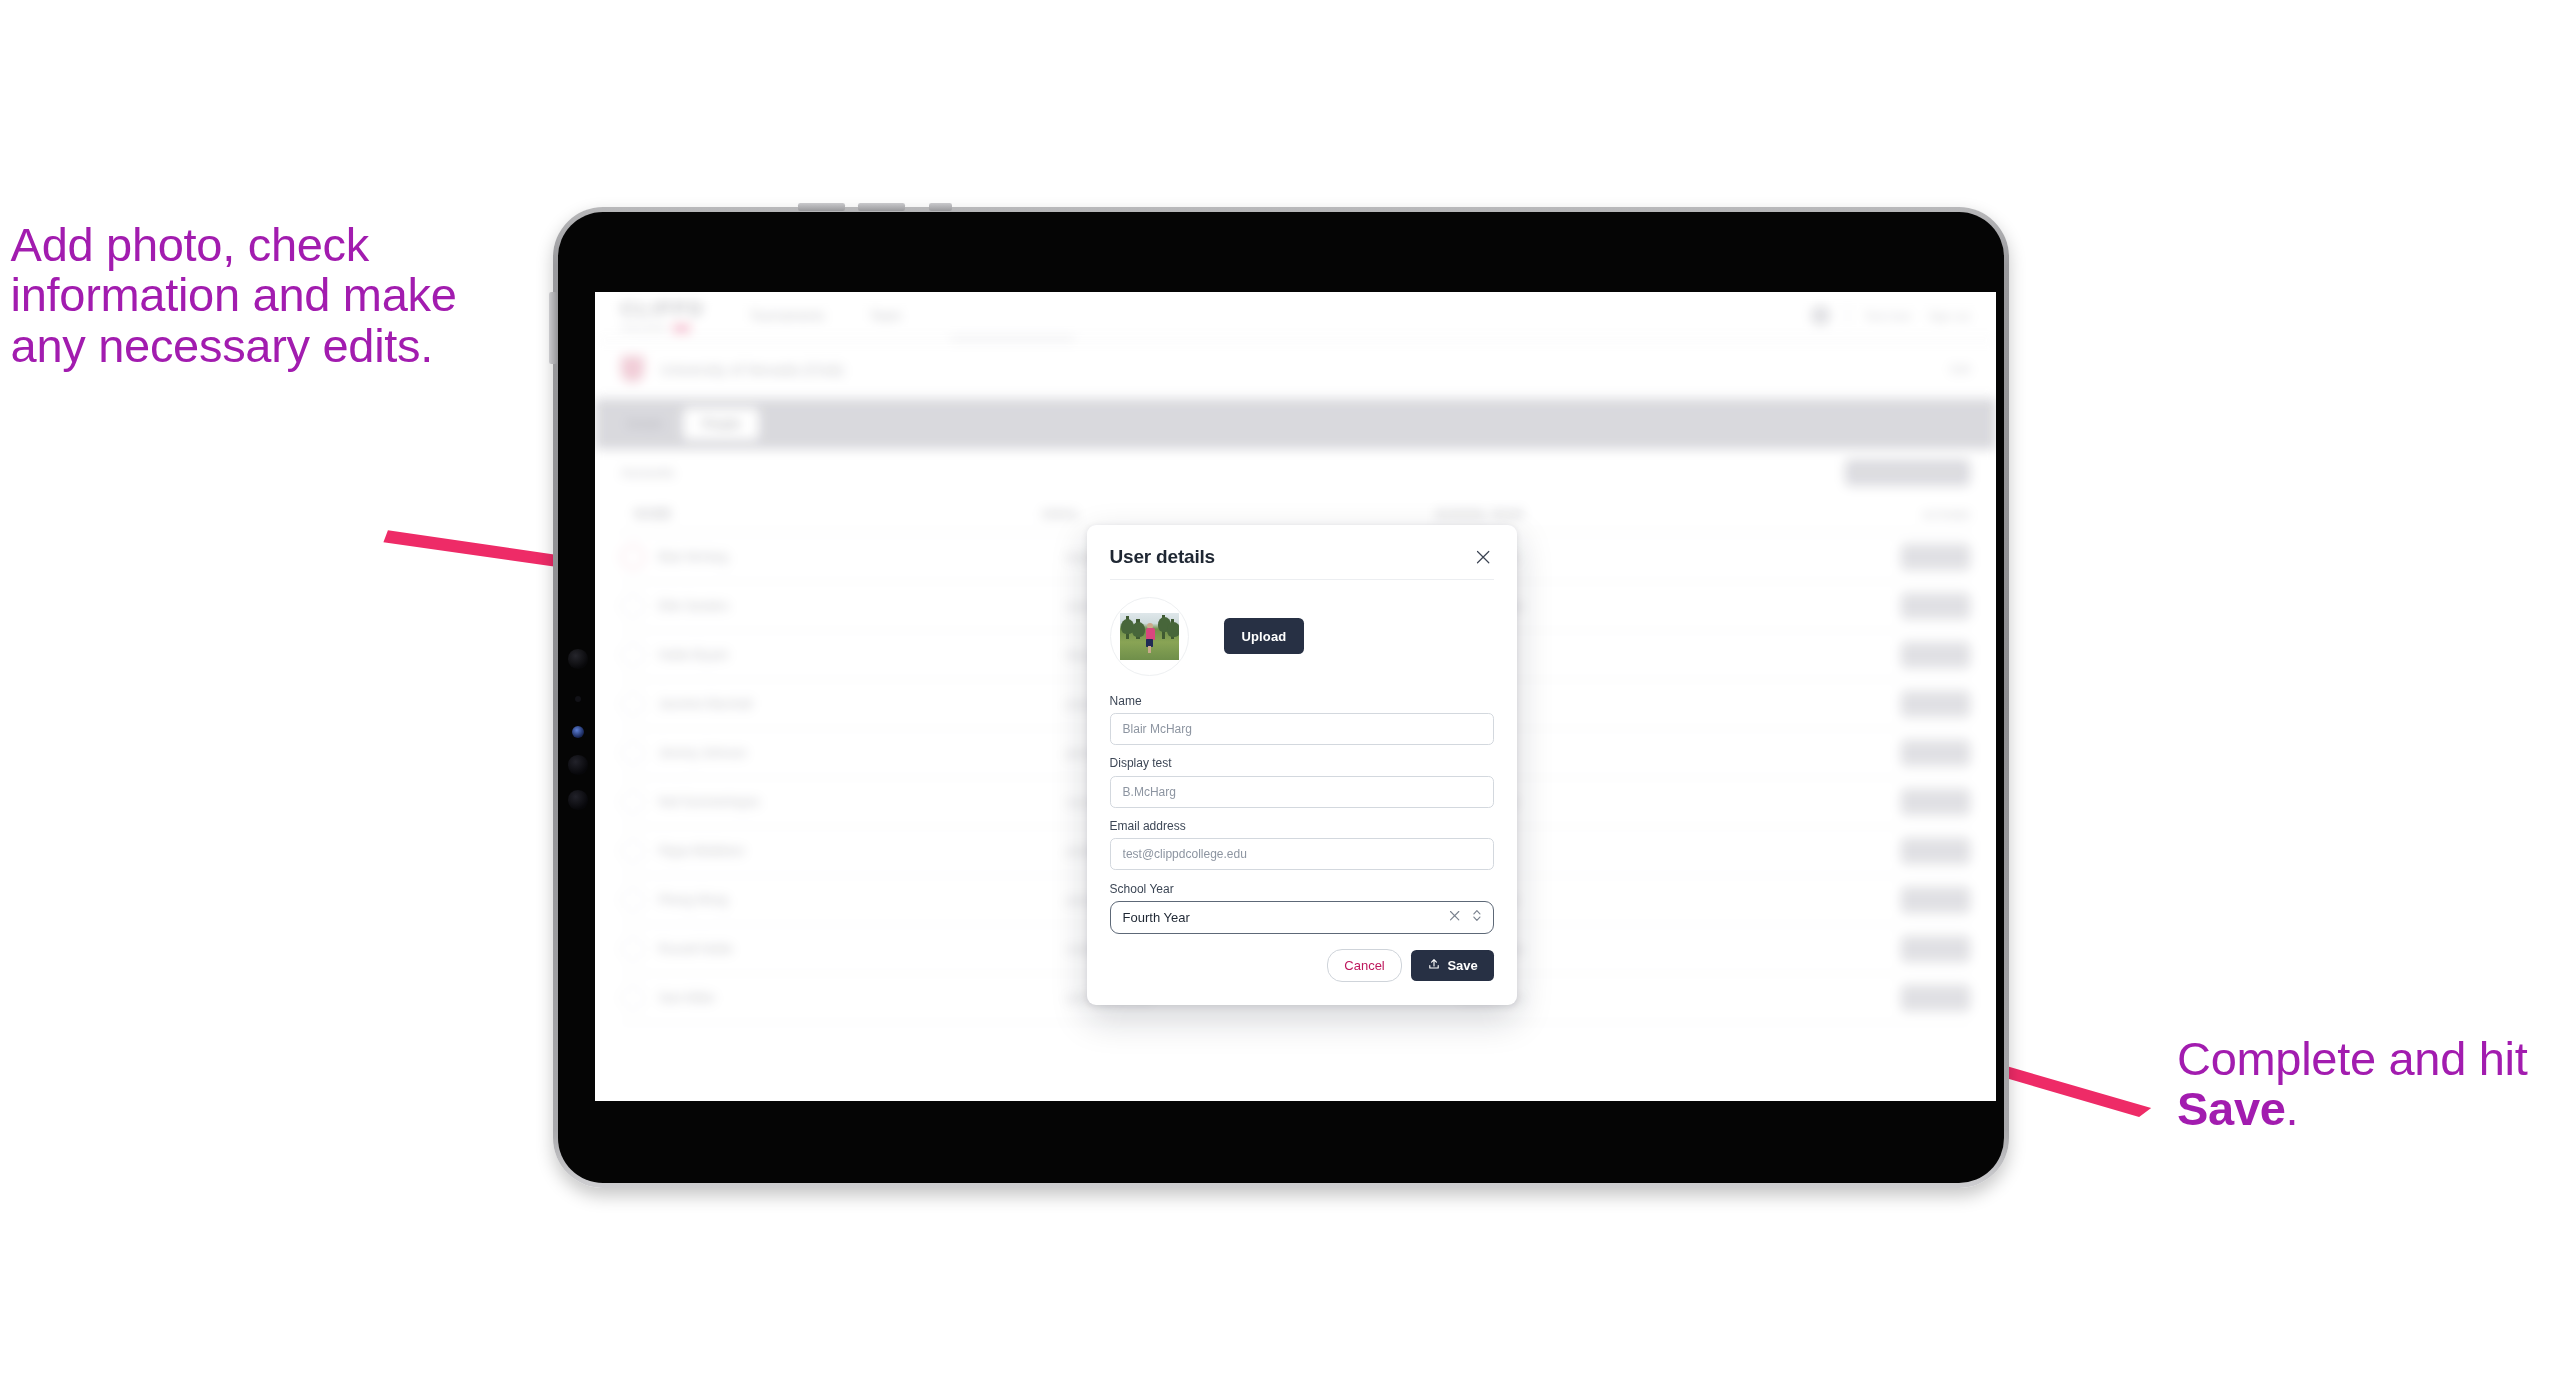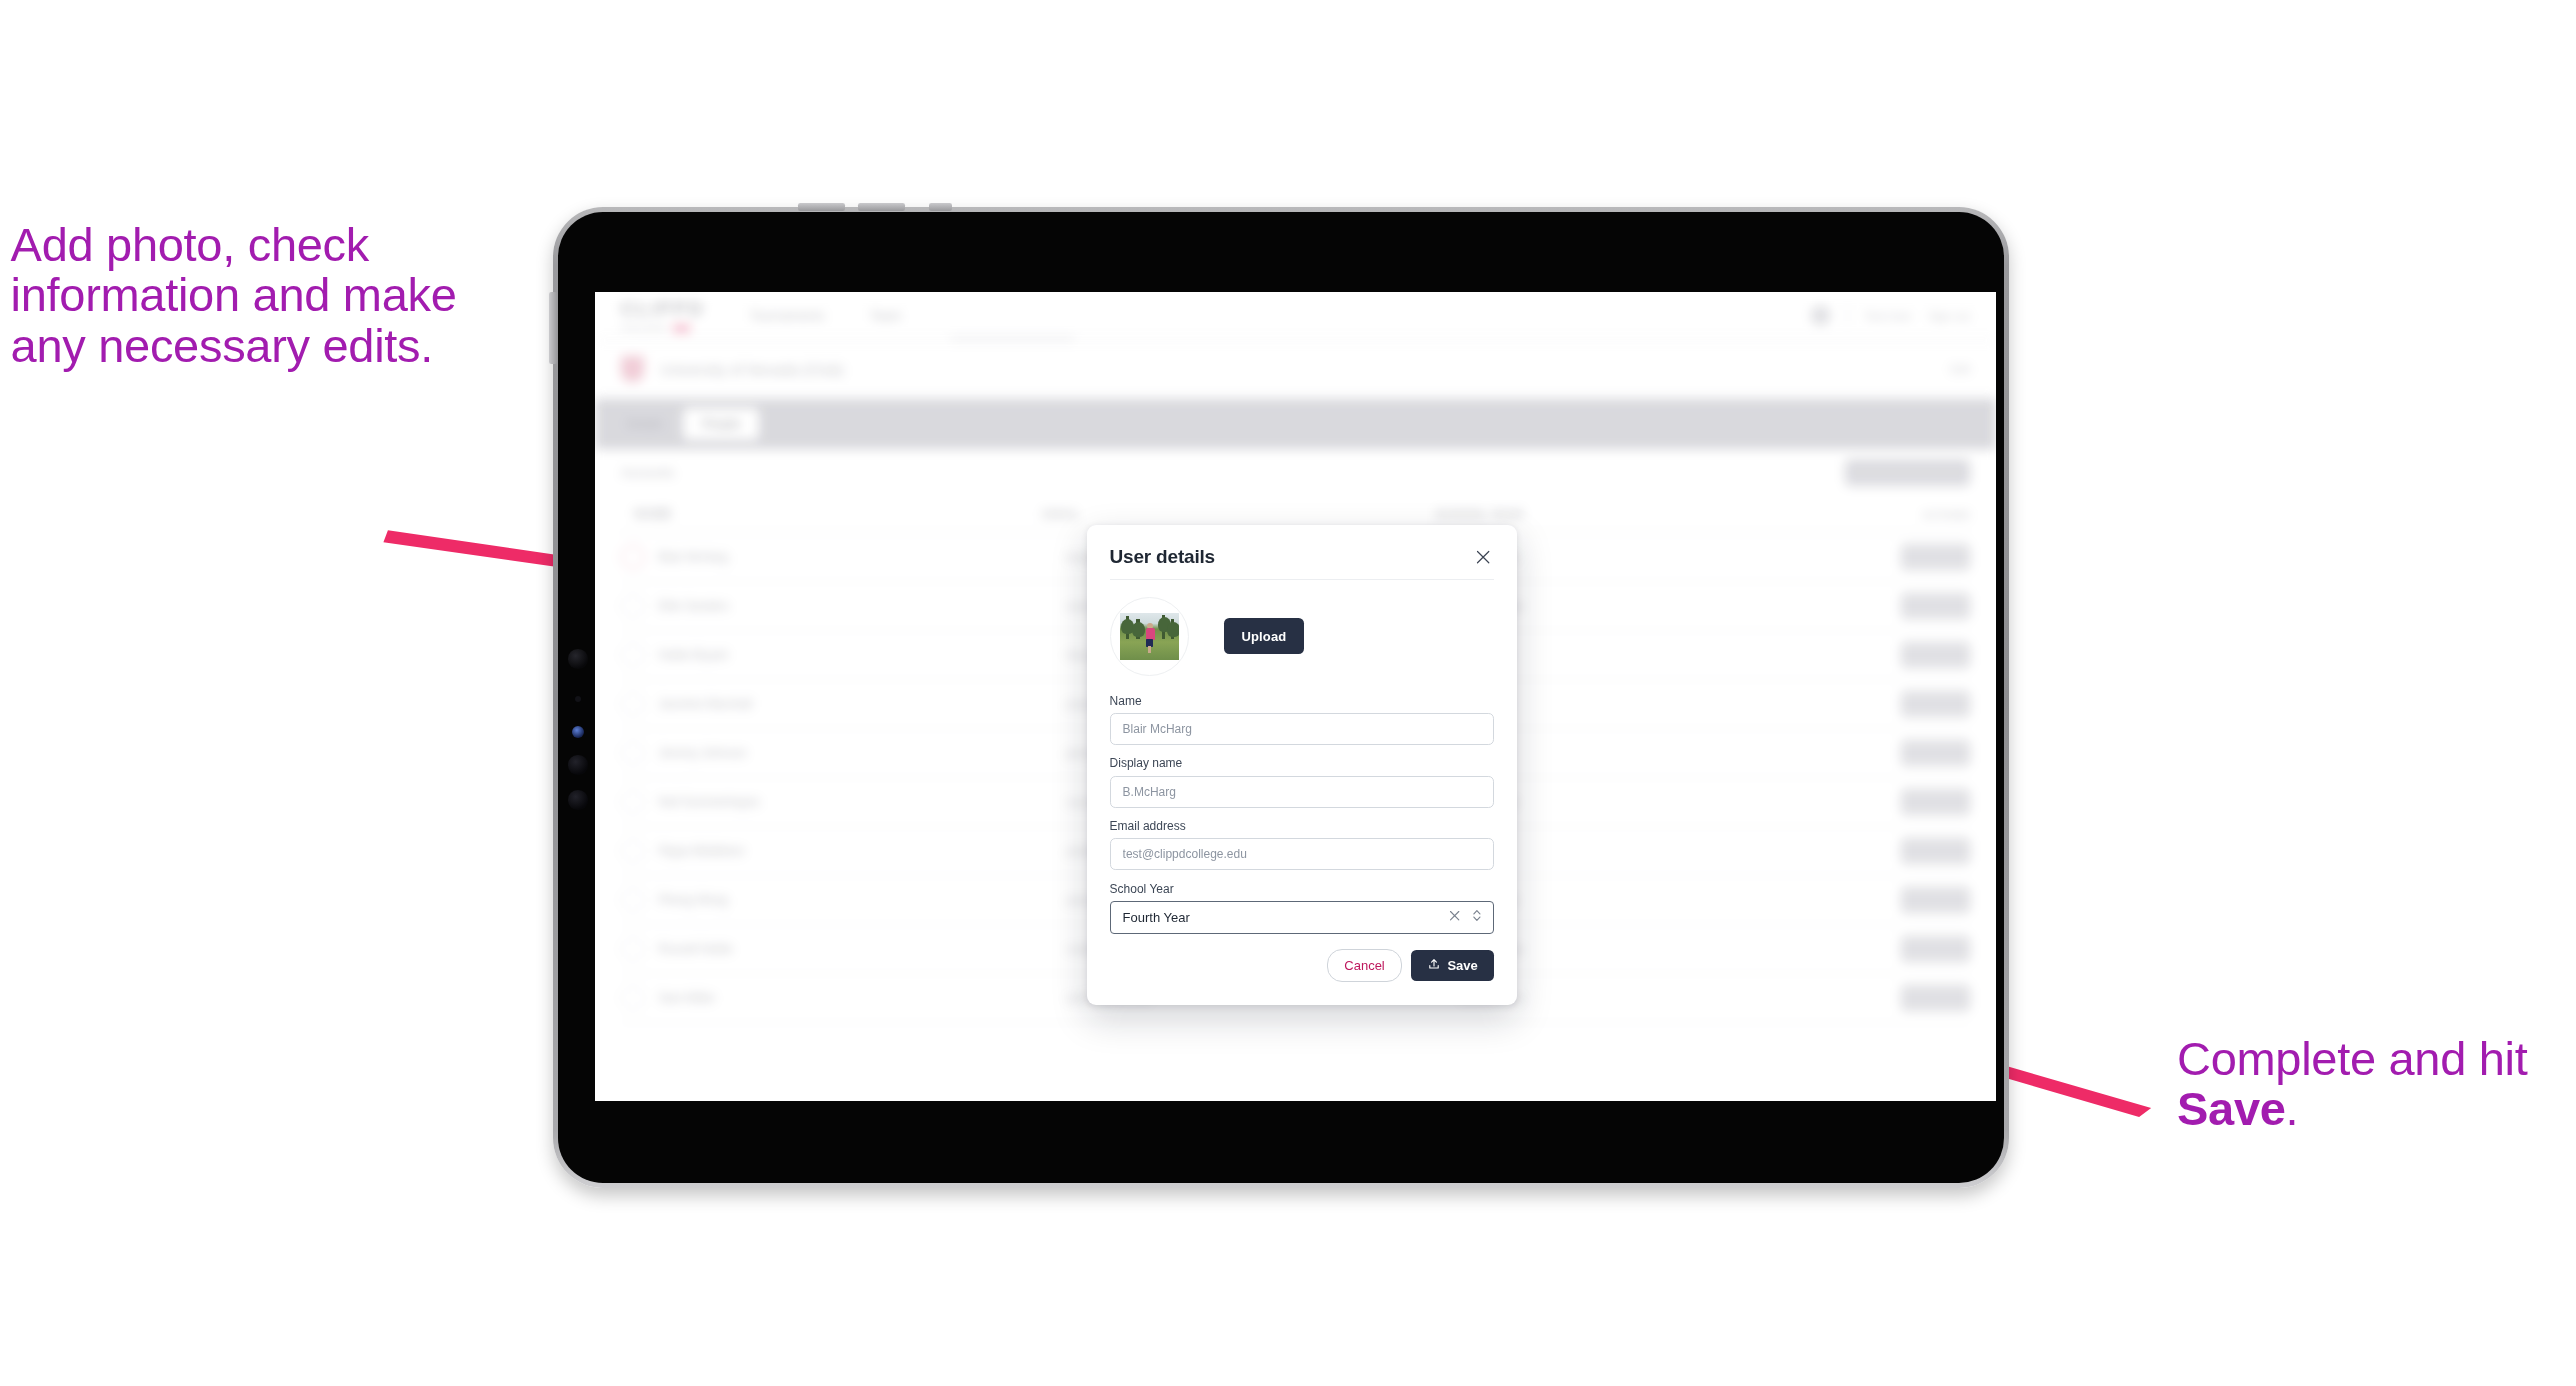--- a/index.html
+++ b/index.html
@@ -276,21 +276,21 @@
   }
   .field-input {
     width: 100%; box-sizing: border-box;
     height: 32px; border: 0.8px solid #d3d8de; border-radius: 5.3px;
     padding: 7px 12px; font-size: 12px; color: #8d95a1;
     font-family: "Liberation Sans", sans-serif; background: #ffffff;
   }
   .field-input::placeholder { color: #8d95a1; }
   #school-year-control {
     position: relative; width: 100%;
-    height: 33px; border: 0.8px solid #5d6877; border-radius: 4px;
+    height: 33px; border: 0.8px solid #5d6877; border-radius: 9px;
     display: flex; align-items: center; padding: 4px 12px; box-sizing: border-box;
     background: #ffffff;
   }
   #school-year-value {
     font-size: 13px; color: #1f2733; font-weight: 400;
   }
   #school-year-icons {
     margin-left: auto; display: flex; align-items: center; gap: 11.3px; color: #7a828e;
   }
   #dialog-footer {
@@ -511,21 +511,21 @@
             <div id="golfer-torso"></div>
             <div id="golfer-shorts"></div>
             <div id="golfer-legs"></div>
           </div>
         </div>
         <button id="upload-button">Upload</button>
       </div>
 
       <div id="dialog-fields">
           <div class="field-group"><label class="field-label">Name</label><input class="field-input" type="text" placeholder="Blair McHarg" value="Blair McHarg" style=""></div>
-          <div class="field-group"><label class="field-label">Display name</label><input class="field-input" type="text" placeholder="B.McHarg" value="B.McHarg" style=""></div>
+          <div class="field-group"><label class="field-label">Display test</label><input class="field-input" type="text" placeholder="B.McHarg" value="B.McHarg" style=""></div>
           <div class="field-group"><label class="field-label">Email address</label><input class="field-input" type="text" placeholder="test@clippdcollege.edu" value="test@clippdcollege.edu" style=""></div>
         </div>
 
       <div class="field-group">
         <label class="field-label">School Year</label>
         <div id="school-year-control">
           <span id="school-year-value">Fourth Year</span>
           <span id="school-year-icons">
             <span>
               <svg width="11.3" height="11.3" viewBox="0 0 15 15" aria-hidden="true">

